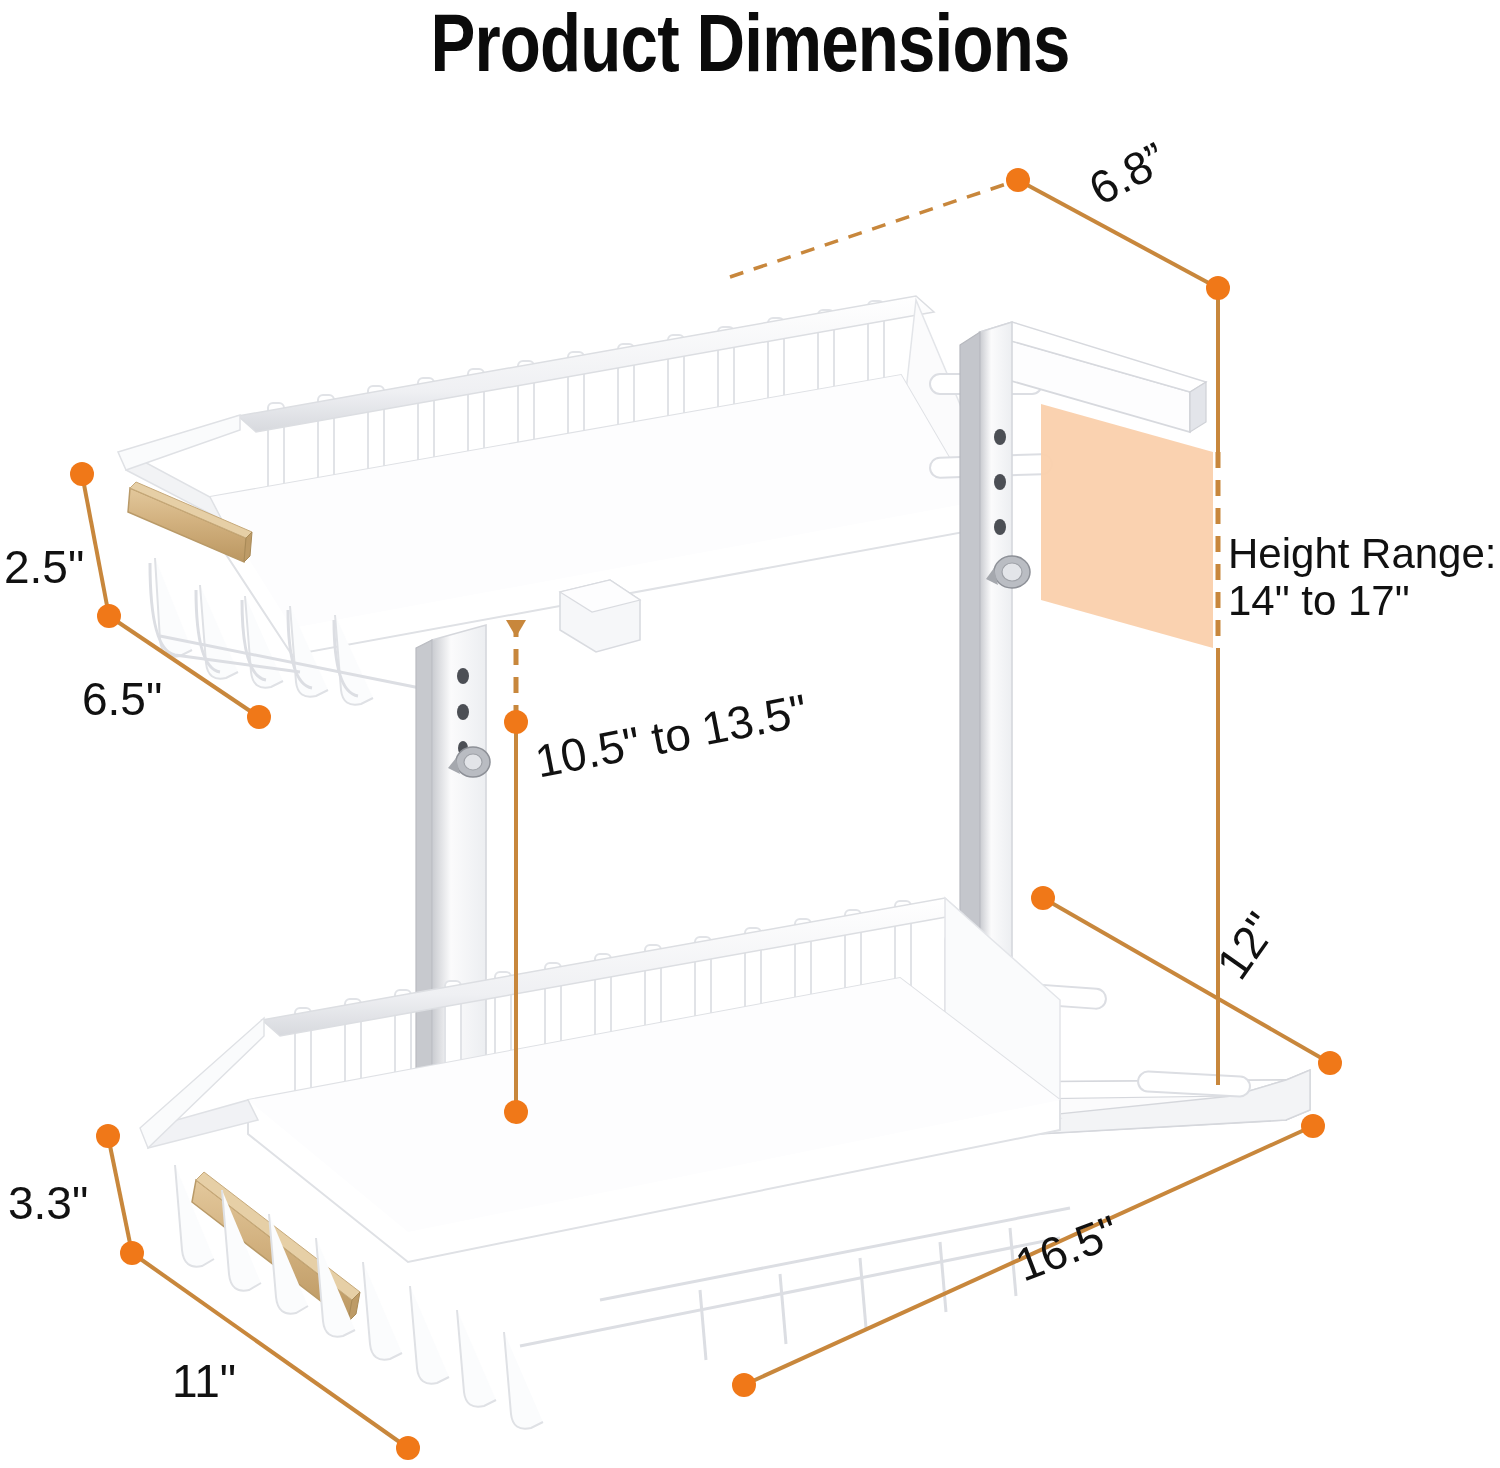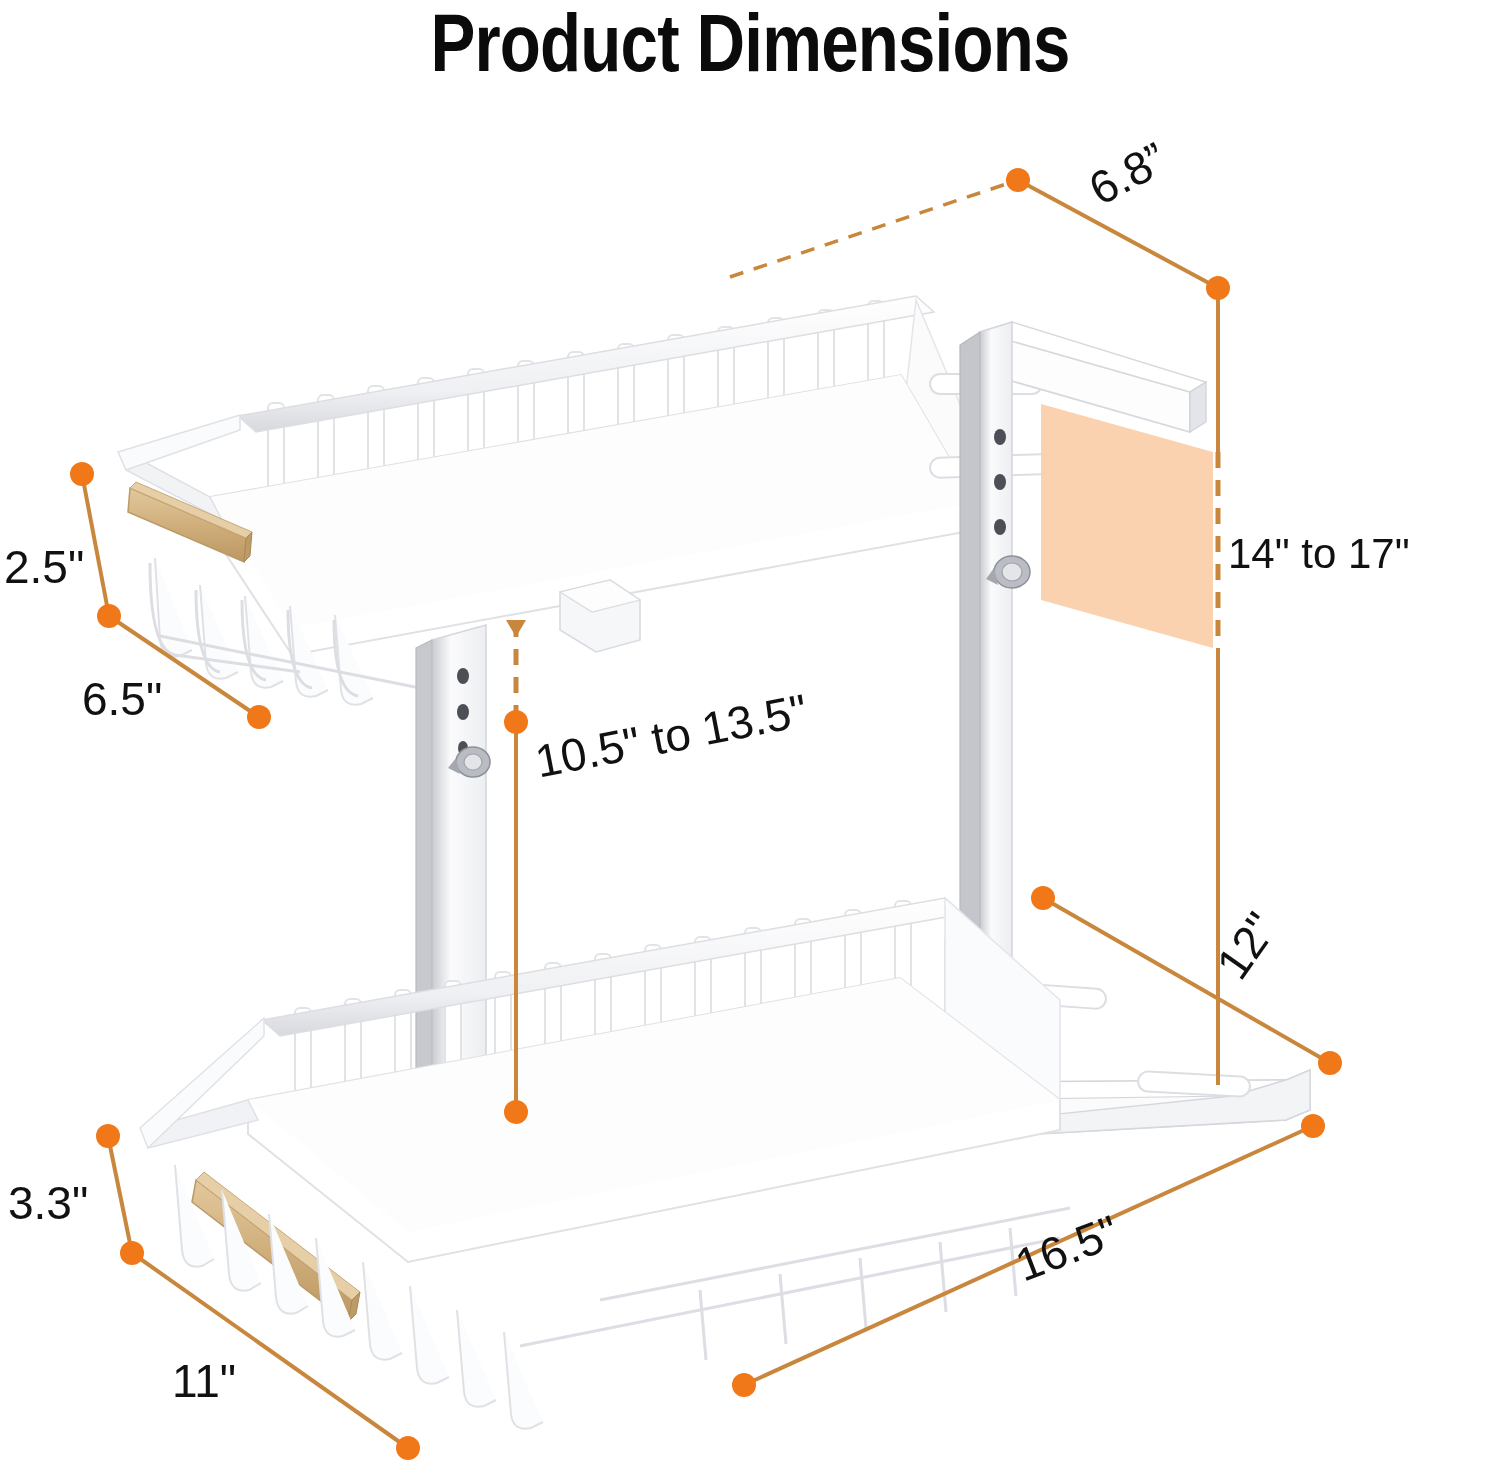--- a/index.html
+++ b/index.html
@@ -315,20 +315,21 @@
       <circle cx="132" cy="1253" r="12"></circle>
       <circle cx="408" cy="1448" r="12"></circle>
       <circle cx="744" cy="1385" r="12"></circle>
       <circle cx="1313" cy="1126" r="12"></circle>
     </g>
   </svg>
 
   <div class="dim-label" style="left:1093px; top:167px; font-size:46px; transform:rotate(-28deg); transform-origin:0 50%;">6.8”</div>
 
   <div class="dim-label" style="left:1228px; top:530px; font-size:42px;">
+    <div>Height Range:</div>
     <div>14" to 17"</div>
   </div>
 
   <div class="dim-label" style="left:4px; top:542px; font-size:46px;">2.5"</div>
 
   <div class="dim-label" style="left:82px; top:674px; font-size:46px;">6.5"</div>
 
   <div class="dim-label" style="left:536px; top:737px; font-size:46px; transform:rotate(-11deg); transform-origin:0 50%;">10.5" to 13.5"</div>
 
   <div class="dim-label" style="left:1228px; top:948px; font-size:46px; transform:rotate(-55deg); transform-origin:0 50%;">12"</div>

